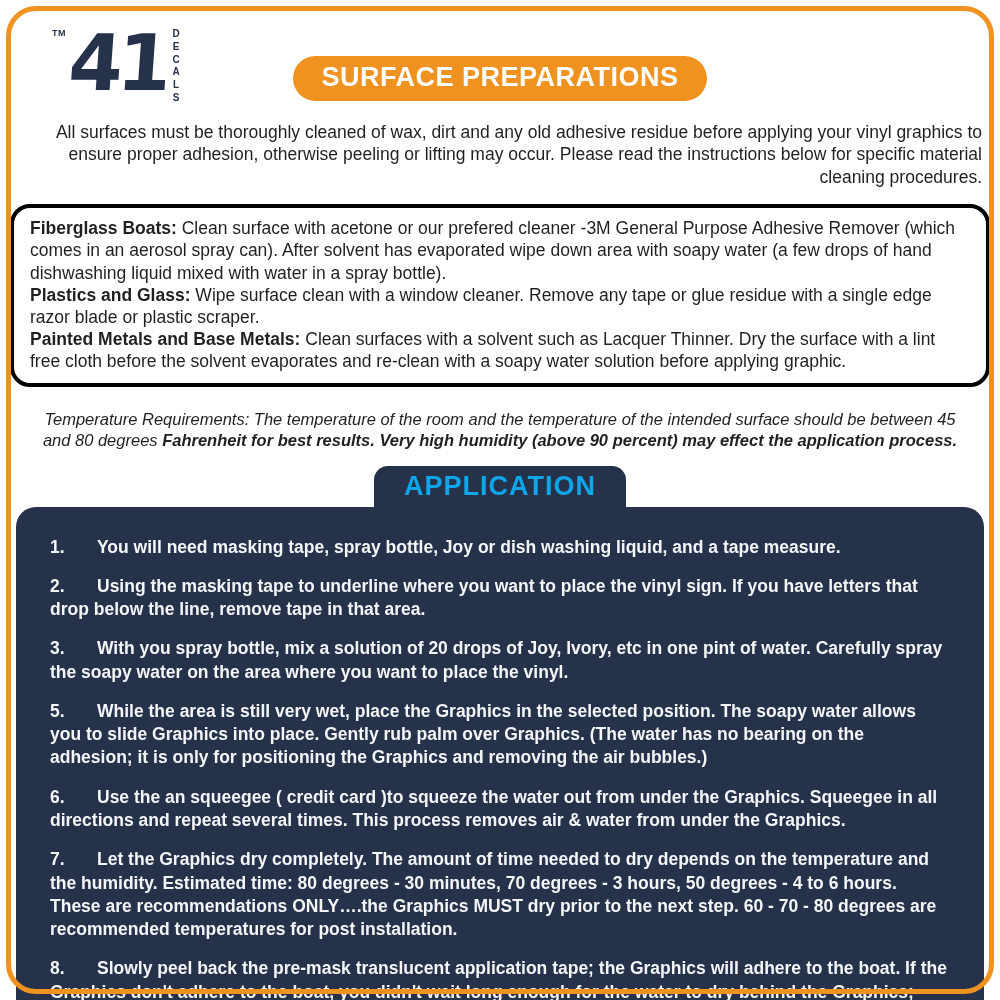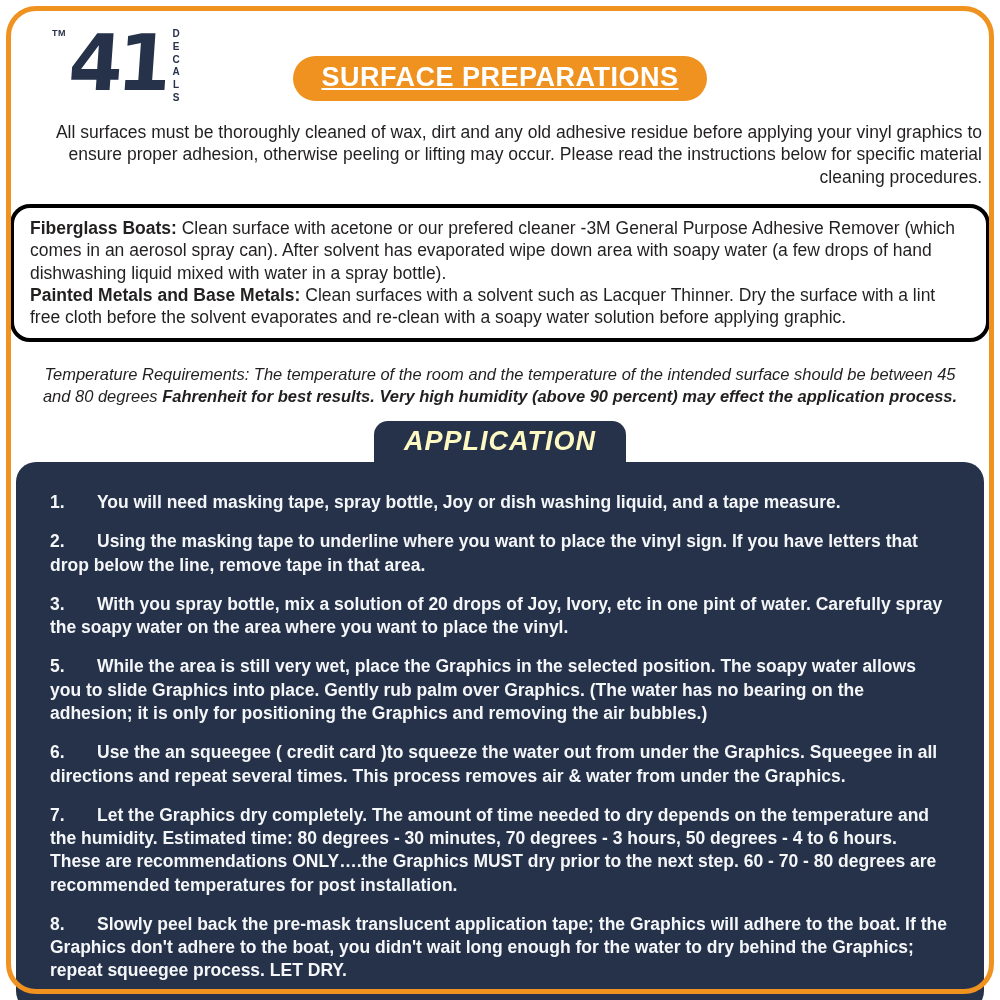--- a/index.html
+++ b/index.html
@@ -73,37 +73,35 @@
     width: fit-content;
     margin: 42px auto 0 auto;
     background: #f0921f;
     color: #ffffff;
     font-weight: bold;
     font-size: 27px;
     letter-spacing: 0.5px;
     padding: 6px 28px 8px 28px;
     border-radius: 24px;
     text-align: center;
-    text-decoration: underline;
   }
   .badge-navy {
     width: fit-content;
     margin: 14px auto 0 auto;
     background: #25324a;
-    color: #fef9c3;
+    color: #0ea5e9;
     font-weight: bold;
     font-size: 27px;
     letter-spacing: 1px;
     padding: 5px 30px 7px 30px;
     border-radius: 14px 14px 0 0;
     text-align: center;
     position: relative;
     z-index: 2;
     margin-bottom: -2px;
-    font-style: italic;
   }
   
   .intro {
     margin: 20px 14px 0 14px;
     font-size: 17.5px;
     line-height: 1.28;
     text-align: right;
     padding: 0 4px;
   }
   .materials-box {
@@ -161,20 +159,21 @@
       <span>S</span>
     </span>
   </div>
 
   <div class="badge-orange">SURFACE PREPARATIONS</div>
 
   <p class="intro">All surfaces must be thoroughly cleaned of wax, dirt and any old adhesive residue before applying your vinyl graphics to ensure proper adhesion, otherwise peeling or lifting may occur. Please read the instructions below for specific material cleaning procedures.</p>
 
   <div class="materials-box">
     <p class="material"><span class="material-label">Fiberglass Boats:</span><span> Clean surface with acetone or our prefered cleaner -3M General Purpose Adhesive Remover (which comes in an aerosol spray can). After solvent has evaporated wipe down area with soapy water (a few drops of hand dishwashing liquid mixed with water in a spray bottle).</span></p>
+    <p class="material"><span class="material-label">Plastics and Glass:</span><span> Wipe surface clean with a window cleaner. Remove any tape or glue residue with a single edge razor blade or plastic scraper.</span></p>
     <p class="material"><span class="material-label">Painted Metals and Base Metals:</span><span> Clean surfaces with a solvent such as Lacquer Thinner. Dry the surface with a lint free cloth before the solvent evaporates and re-clean with a soapy water solution before applying graphic.</span></p>
   </div>
 
   <p class="note second"><span>Temperature Requirements: The temperature of the room and the temperature of the intended surface should be between 45 and 80 degrees </span><span class="bold-part">Fahrenheit for best results. Very high humidity (above 90 percent) may effect the application process.</span></p>
 
   <div class="badge-navy">APPLICATION</div>
 
   <div class="steps-box">
     <p class="step"><span class="step-num">1.</span><span>You will need masking tape, spray bottle, Joy or dish washing liquid, and a tape measure.</span></p>
     <p class="step"><span class="step-num">2.</span><span>Using the masking tape to underline where you want to place the vinyl sign. If you have letters that drop below the line, remove tape in that area.</span></p>

